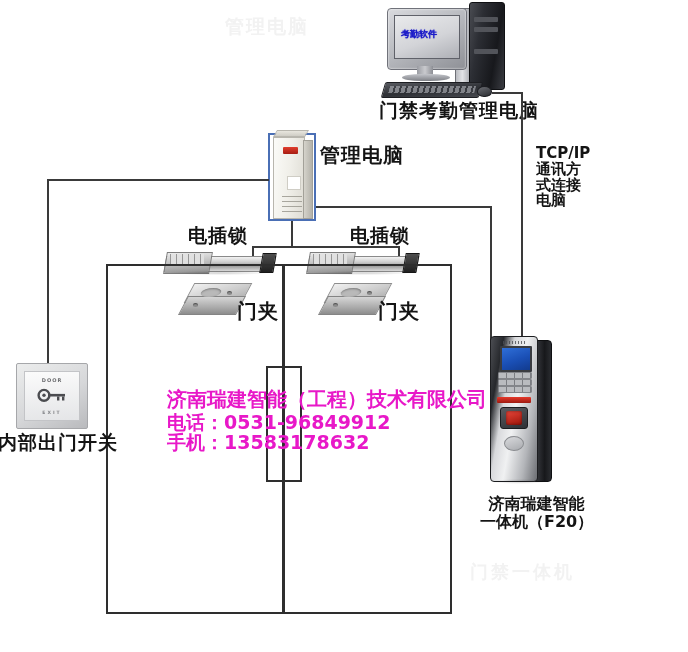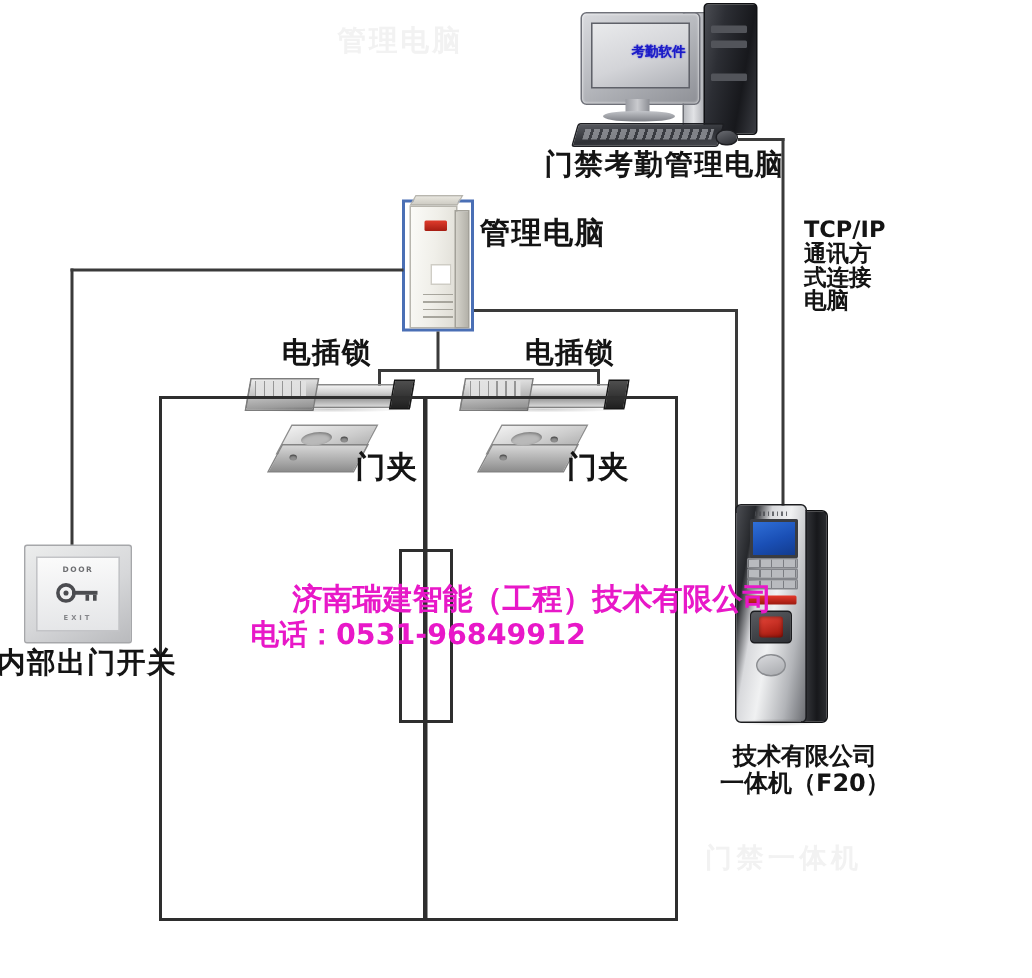--- a/index.html
+++ b/index.html
@@ -21,21 +21,21 @@
 
   
   #pc{position:absolute;left:383px;top:2px;width:140px;height:100px;}
   .mon-body{position:absolute;left:4px;top:6px;width:78px;height:60px;border-radius:4px;
      background:linear-gradient(150deg,#d9dade 0%,#b9bbc0 45%,#8e9096 100%);
      border:1px solid #70727a;box-shadow:inset 0 0 2px #fff;}
   .mon-screen{position:absolute;left:6px;top:6px;right:6px;bottom:10px;
      background:linear-gradient(160deg,#e9eaec 0%,#d3d4d8 55%,#aeb0b6 100%);
      border:1px solid #5f6169;overflow:hidden;}
   .mon-text{position:absolute;left:6px;top:12px;font-size:9px;font-weight:bold;color:#1b1bc8;
-     letter-spacing:0px;text-shadow:0 0 1px #2a2ad0;margin-left:20px;}
+     letter-spacing:0px;text-shadow:0 0 1px #2a2ad0;}
   .mon-neck{position:absolute;left:34px;top:64px;width:16px;height:10px;
      background:linear-gradient(90deg,#9a9ca2,#c9cace,#8c8e94);}
   .mon-base{position:absolute;left:19px;top:72px;width:48px;height:7px;border-radius:50%/60%;
      background:linear-gradient(180deg,#c2c4c9,#7e8086);}
   .tower{position:absolute;left:86px;top:0px;width:34px;height:86px;border-radius:3px;
      background:linear-gradient(100deg,#4a4c52 0%,#2c2e34 30%,#17181c 70%,#3a3c42 100%);
      border:1px solid #0f1013;}
   .tower-side{position:absolute;left:72px;top:6px;width:16px;height:78px;border-radius:2px 0 0 2px;
      background:linear-gradient(90deg,#b9bbc0,#e2e3e6 40%,#9a9ca2);border:1px solid #6e7076;}
   .tower-bay{position:absolute;left:4px;width:24px;height:5px;background:#52545a;border-radius:1px;}
@@ -157,21 +157,21 @@
       </div>
     </div>
     <div class="mon-neck"></div>
     <div class="mon-base"></div>
     <div class="kbd">
       <div class="kbd-keys"></div>
     </div>
     <div class="mouse"></div>
   </div>
 
-  <div class="lbl" style="left:363px;top:100px;font-size:19px;letter-spacing:1px;">门禁考勤管理电脑</div>
+  <div class="lbl" style="left:379px;top:100px;font-size:19px;letter-spacing:1px;">门禁考勤管理电脑</div>
 
   <div class="wire v" style="left:521px;top:92px;height:250px;"></div>
   <div class="wire h" style="left:492px;top:92px;width:31px;"></div>
 
   <div class="lbl" style="left:536px;top:146px;font-size:15px;line-height:1.05;">TCP/IP
 通讯方
 式连接
 电脑</div>
 
   <div id="psu">
@@ -269,23 +269,26 @@
       </div>
       <div class="fp-red"></div>
       <div class="fp-scan">
         <div class="fp-pad"></div>
       </div>
       <div class="fp-oval"></div>
     </div>
     <div class="fp-shadow"></div>
   </div>
 
-  <div class="lbl" style="left:480px;top:495px;font-size:16px;line-height:1.1;text-align:center;">技术有限公司
+  <div class="lbl" style="left:480px;top:495px;font-size:16px;line-height:1.1;text-align:center;">济南瑞建智能
 一体机（F20）</div>
 
   <div style="position:absolute;left:167px;top:388px;font-weight:bold;color:#e818c8;
               font-size:20px;letter-spacing:0px;white-space:pre;line-height:1.12;
-              font-family:'DejaVu Sans','Liberation Sans',sans-serif;margin-left:28px;">济南瑞建智能（工程）技术有限公司</div>
+              font-family:'DejaVu Sans','Liberation Sans',sans-serif;">济南瑞建智能（工程）技术有限公司</div>
   <div style="position:absolute;left:167px;top:410px;font-weight:bold;color:#e818c8;
               font-size:19px;letter-spacing:0px;white-space:pre;
               font-family:'DejaVu Sans','Liberation Sans',sans-serif;">电话：0531-96849912</div>
+  <div style="position:absolute;left:167px;top:430px;font-weight:bold;color:#e818c8;
+              font-size:19px;letter-spacing:0px;white-space:pre;
+              font-family:'DejaVu Sans','Liberation Sans',sans-serif;">手机：13583178632</div>
 
 </div>
 
 </body></html>

